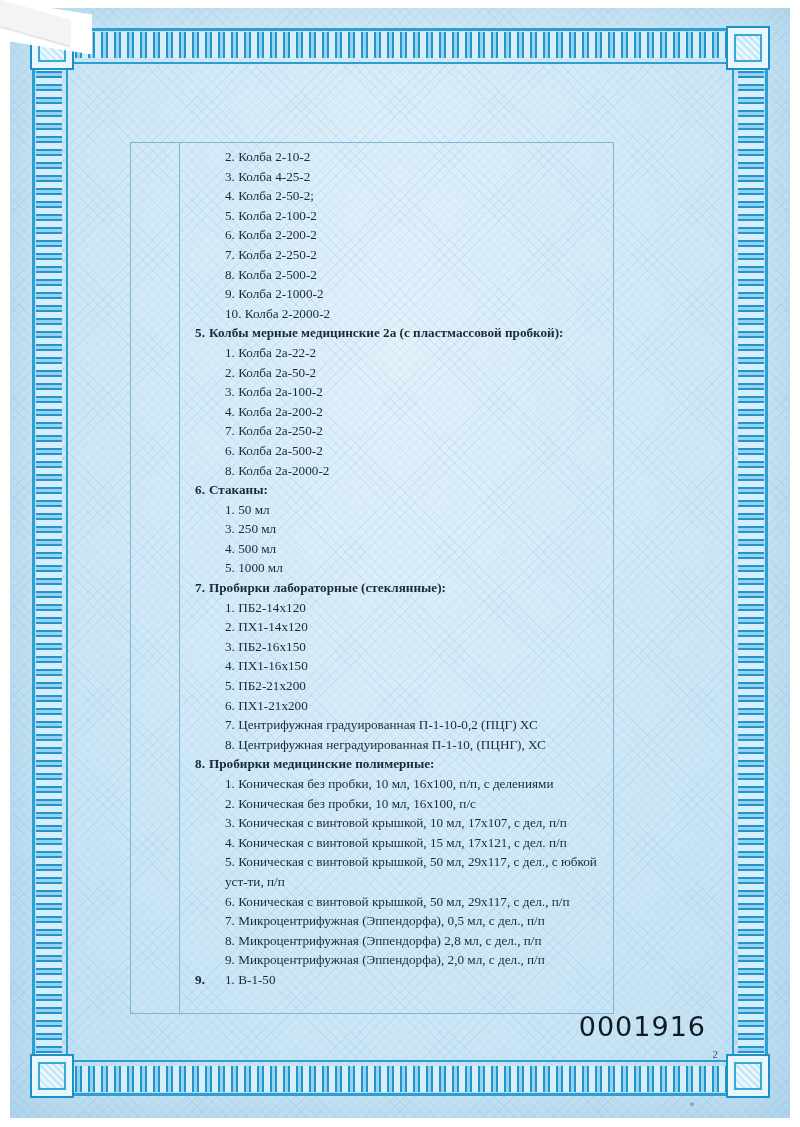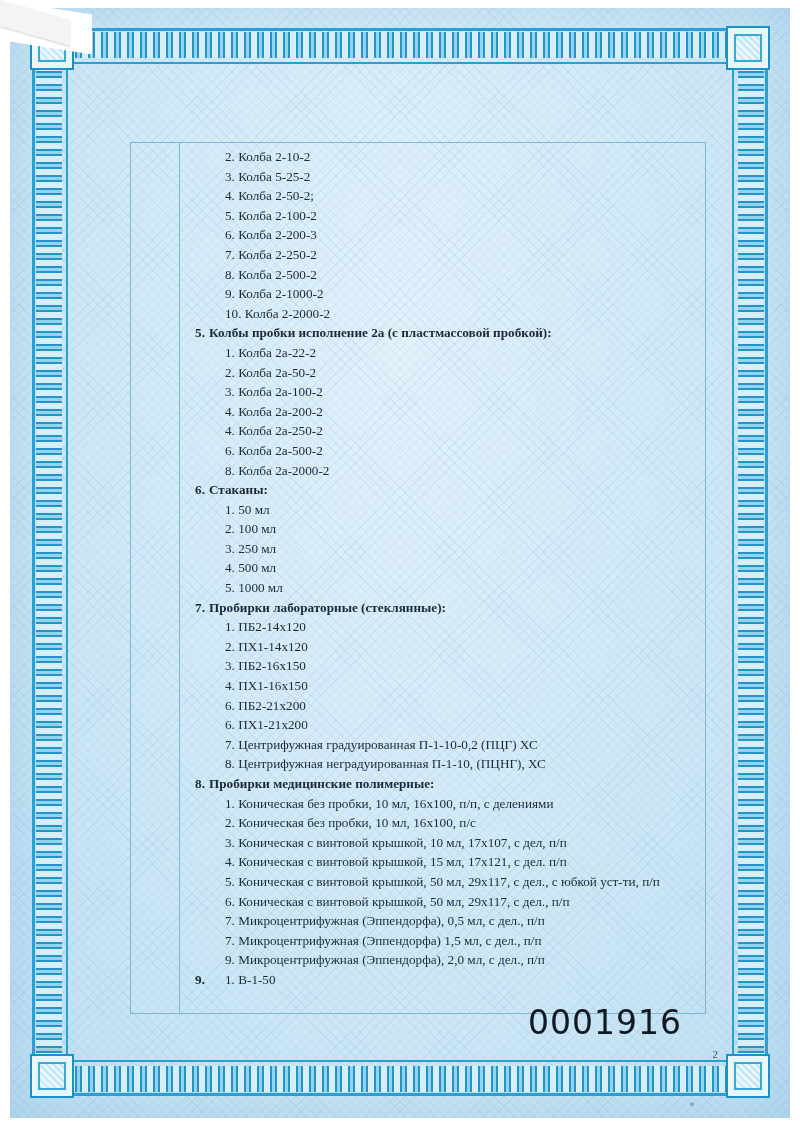--- a/index.html
+++ b/index.html
@@ -128,21 +128,21 @@
     bottom: 56px;
     border: 2px solid #2a9fd4;
     z-index: 5;
   }
 
   
   .doc-area {
     position: absolute;
     left: 120px;
     top: 134px;
-    width: 576px;
+    width: 484px;
     height: 872px;
     border: 1px solid #7fb6d4;
     border-top: 1px solid #7fb6d4;
     z-index: 9;
     box-sizing: border-box;
   }
   .doc-col-divider {
     position: absolute;
     left: 48px;
     top: 0;
@@ -184,24 +184,24 @@
     white-space: normal;
   }
   .grp-head.two-line {
     white-space: normal;
     padding-right: 30px;
   }
 
   
   .serial {
     position: absolute;
-    right: 108px;
+    right: 84px;
     bottom: 76px;
     font-family: "DejaVu Sans", sans-serif;
-    font-size: 33px;
+    font-size: 27px;
     letter-spacing: 1px;
     color: #0f1a22;
     z-index: 10;
   }
   .page-no {
     position: absolute;
     right: 72px;
     bottom: 58px;
     font-size: 11px;
     color: #3a5566;
@@ -234,68 +234,67 @@
     <div class="corner-orn co-tr"></div>
     <div class="corner-orn co-bl"></div>
     <div class="corner-orn co-br"></div>
     <div class="frame-inner"></div>
 
     <div class="doc-area">
       <div class="doc-col-divider"></div>
       <div class="content" id="content">
           <div class="grp">
             <div class="item">2. Колба 2-10-2</div>
-            <div class="item">3. Колба 5-25-2</div>
+            <div class="item">3. Колба 4-25-2</div>
             <div class="item">4. Колба 2-50-2;</div>
             <div class="item">5. Колба 2-100-2</div>
-            <div class="item">6. Колба 2-200-3</div>
+            <div class="item">6. Колба 2-200-2</div>
             <div class="item">7. Колба 2-250-2</div>
             <div class="item">8. Колба 2-500-2</div>
             <div class="item">9. Колба 2-1000-2</div>
             <div class="item">10. Колба 2-2000-2</div>
           </div>
           <div class="grp">
-            <div class="grp-head two-line"><span class="num">5.</span><span>Колбы пробки исполнение 2а (с пластмассовой пробкой):</span></div>
+            <div class="grp-head two-line"><span class="num">5.</span><span>Колбы мерные медицинские 2а (с пластмассовой пробкой):</span></div>
             <div class="item">1. Колба 2а-22-2</div>
             <div class="item">2. Колба 2а-50-2</div>
             <div class="item">3. Колба 2а-100-2</div>
             <div class="item">4. Колба 2а-200-2</div>
-            <div class="item">4. Колба 2а-250-2</div>
+            <div class="item">7. Колба 2а-250-2</div>
             <div class="item">6. Колба 2а-500-2</div>
             <div class="item">8. Колба 2а-2000-2</div>
           </div>
           <div class="grp">
             <div class="grp-head"><span class="num">6.</span><span>Стаканы:</span></div>
             <div class="item">1. 50 мл</div>
-            <div class="item">2. 100 мл</div>
             <div class="item">3. 250 мл</div>
             <div class="item">4. 500 мл</div>
             <div class="item">5. 1000 мл</div>
           </div>
           <div class="grp">
             <div class="grp-head"><span class="num">7.</span><span>Пробирки лабораторные (стеклянные):</span></div>
             <div class="item">1. ПБ2-14х120</div>
             <div class="item">2. ПХ1-14х120</div>
             <div class="item">3. ПБ2-16х150</div>
             <div class="item">4. ПХ1-16х150</div>
-            <div class="item">6. ПБ2-21х200</div>
+            <div class="item">5. ПБ2-21х200</div>
             <div class="item">6. ПХ1-21х200</div>
             <div class="item">7. Центрифужная градуированная П-1-10-0,2 (ПЦГ) ХС</div>
             <div class="item">8. Центрифужная неградуированная П-1-10, (ПЦНГ), ХС</div>
           </div>
           <div class="grp">
             <div class="grp-head"><span class="num">8.</span><span>Пробирки медицинские полимерные:</span></div>
             <div class="item">1. Коническая без пробки, 10 мл, 16х100, п/п, с делениями</div>
             <div class="item">2. Коническая без пробки, 10 мл, 16х100, п/с</div>
             <div class="item wrap">3. Коническая с винтовой крышкой, 10 мл, 17х107, с дел, п/п</div>
             <div class="item wrap">4. Коническая с винтовой крышкой, 15 мл, 17х121, с дел. п/п</div>
             <div class="item wrap">5. Коническая с винтовой крышкой, 50 мл, 29х117, с дел., с юбкой уст-ти, п/п</div>
             <div class="item wrap">6. Коническая с винтовой крышкой, 50 мл, 29х117, с дел., п/п</div>
             <div class="item">7. Микроцентрифужная (Эппендорфа), 0,5 мл, с дел., п/п</div>
-            <div class="item">7. Микроцентрифужная (Эппендорфа) 1,5 мл, с дел., п/п</div>
+            <div class="item">8. Микроцентрифужная (Эппендорфа) 2,8 мл, с дел., п/п</div>
             <div class="item">9. Микроцентрифужная (Эппендорфа), 2,0 мл, с дел., п/п</div>
           </div>
           <div class="grp">
             <div class="grp-head two-line"><span class="num">9.</span></div>
             <div class="item">1. В-1-50</div>
           </div>
         </div>
     </div>
 
     <div class="serial">0001916</div>

